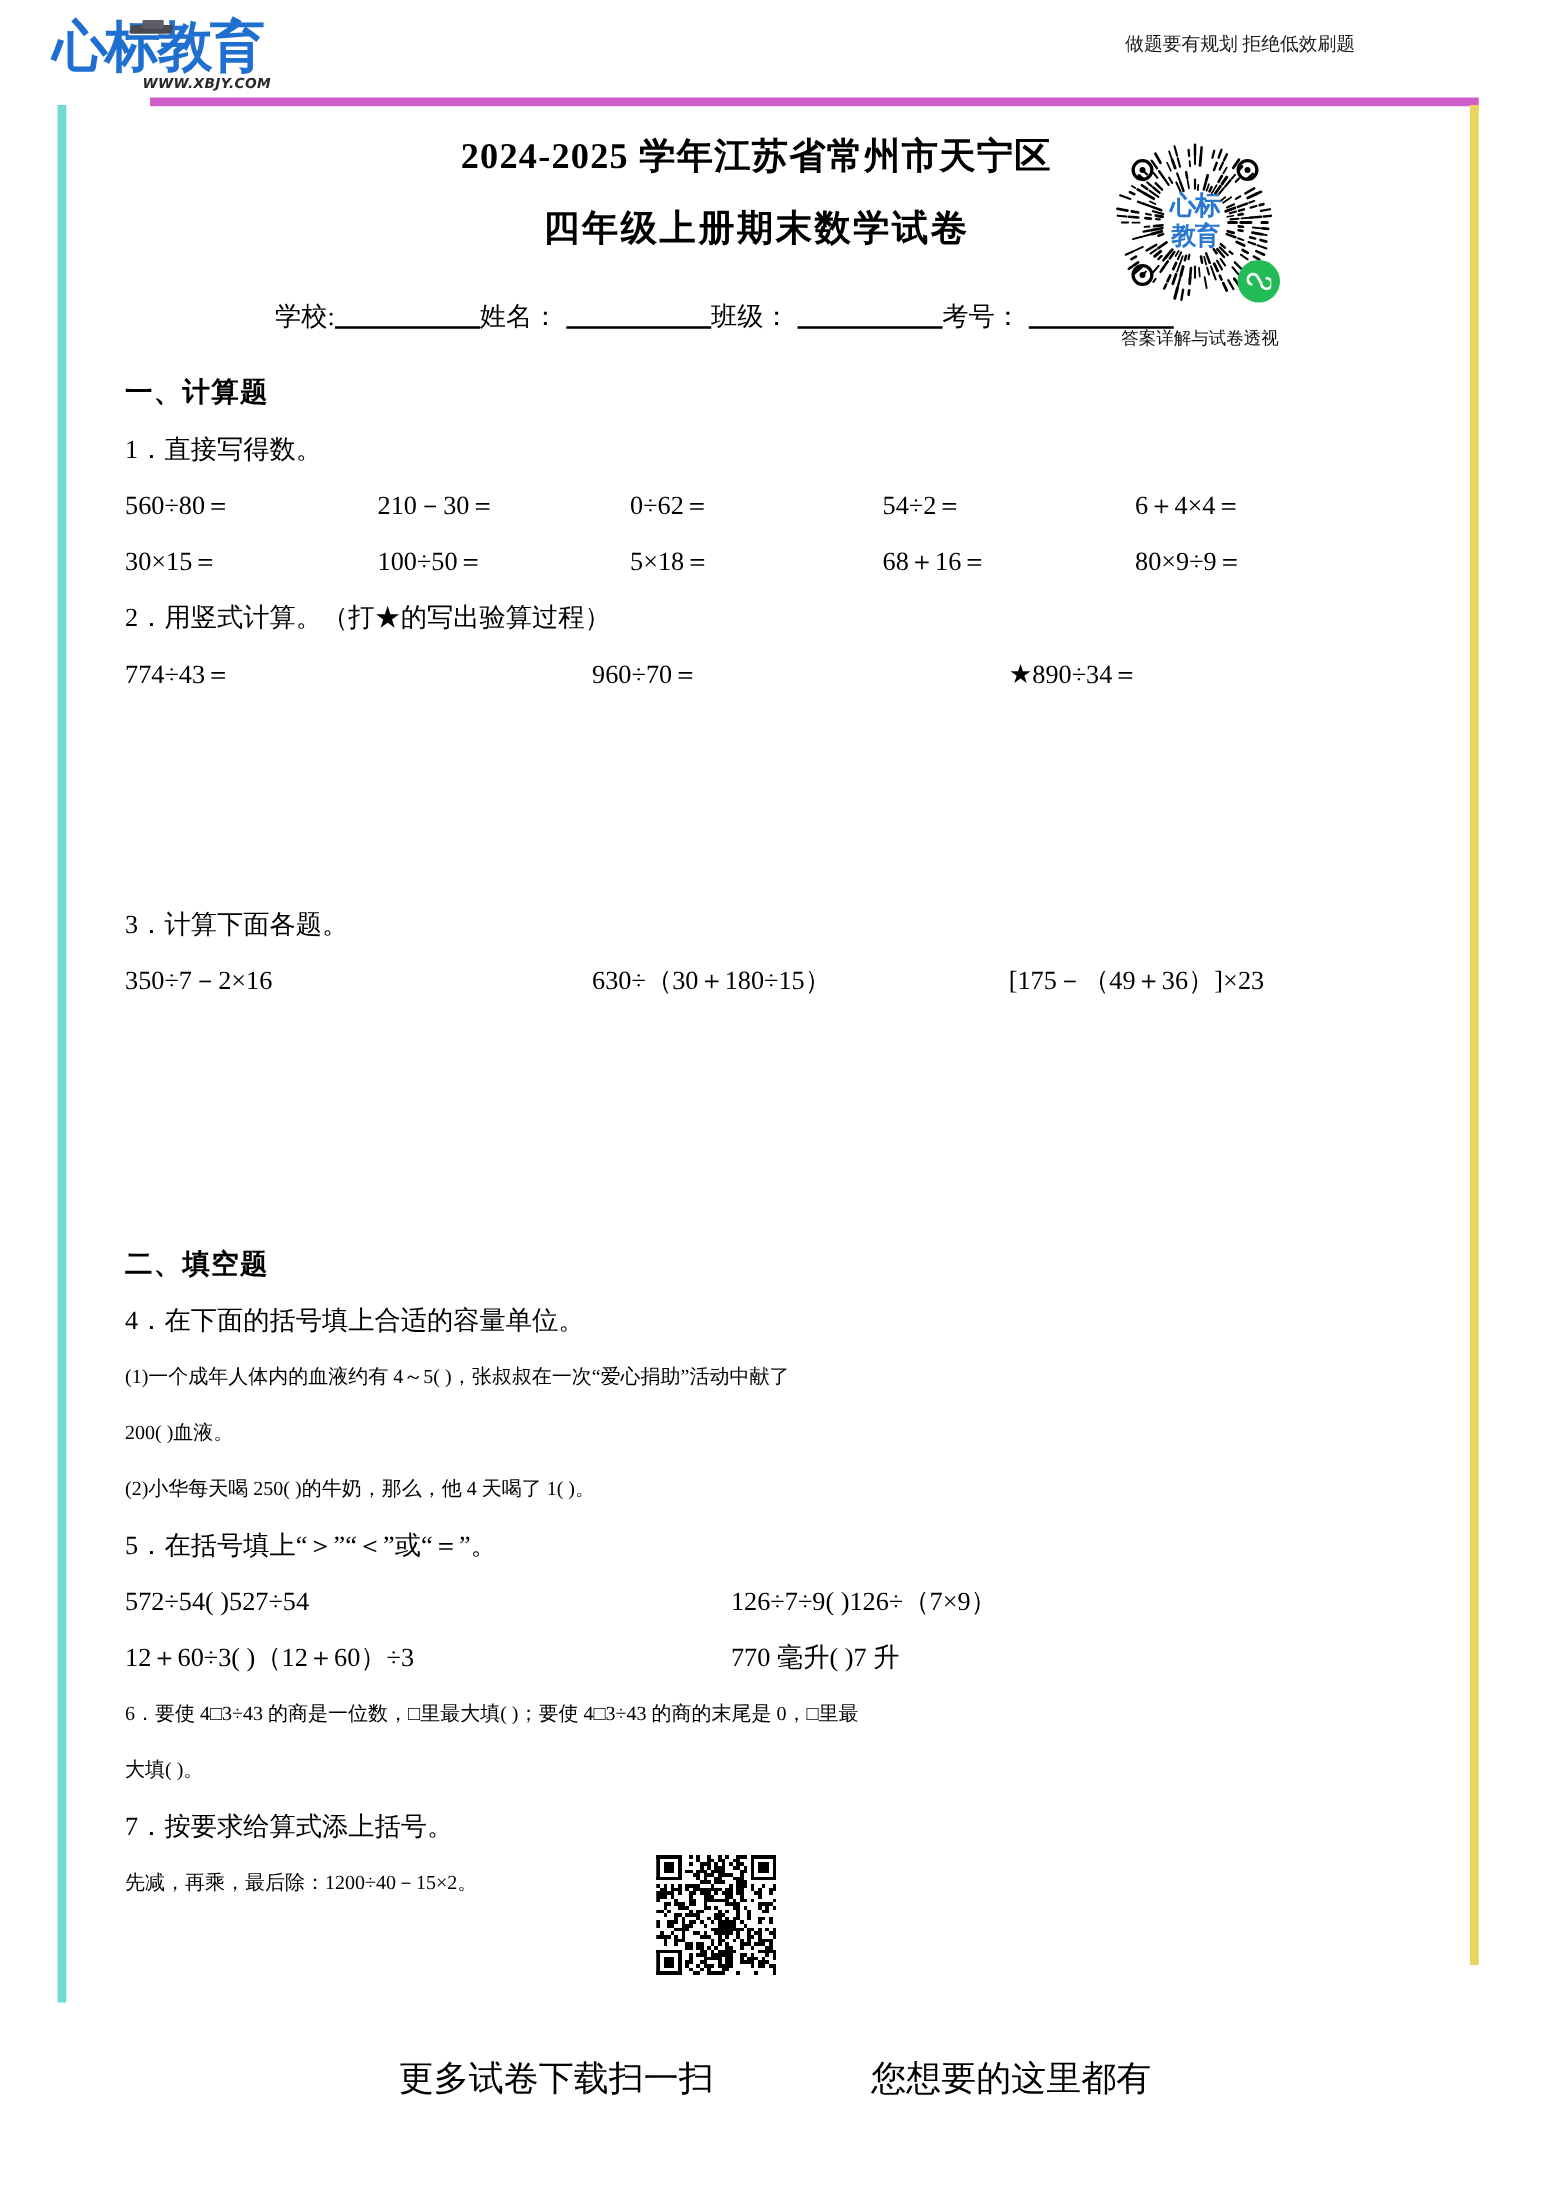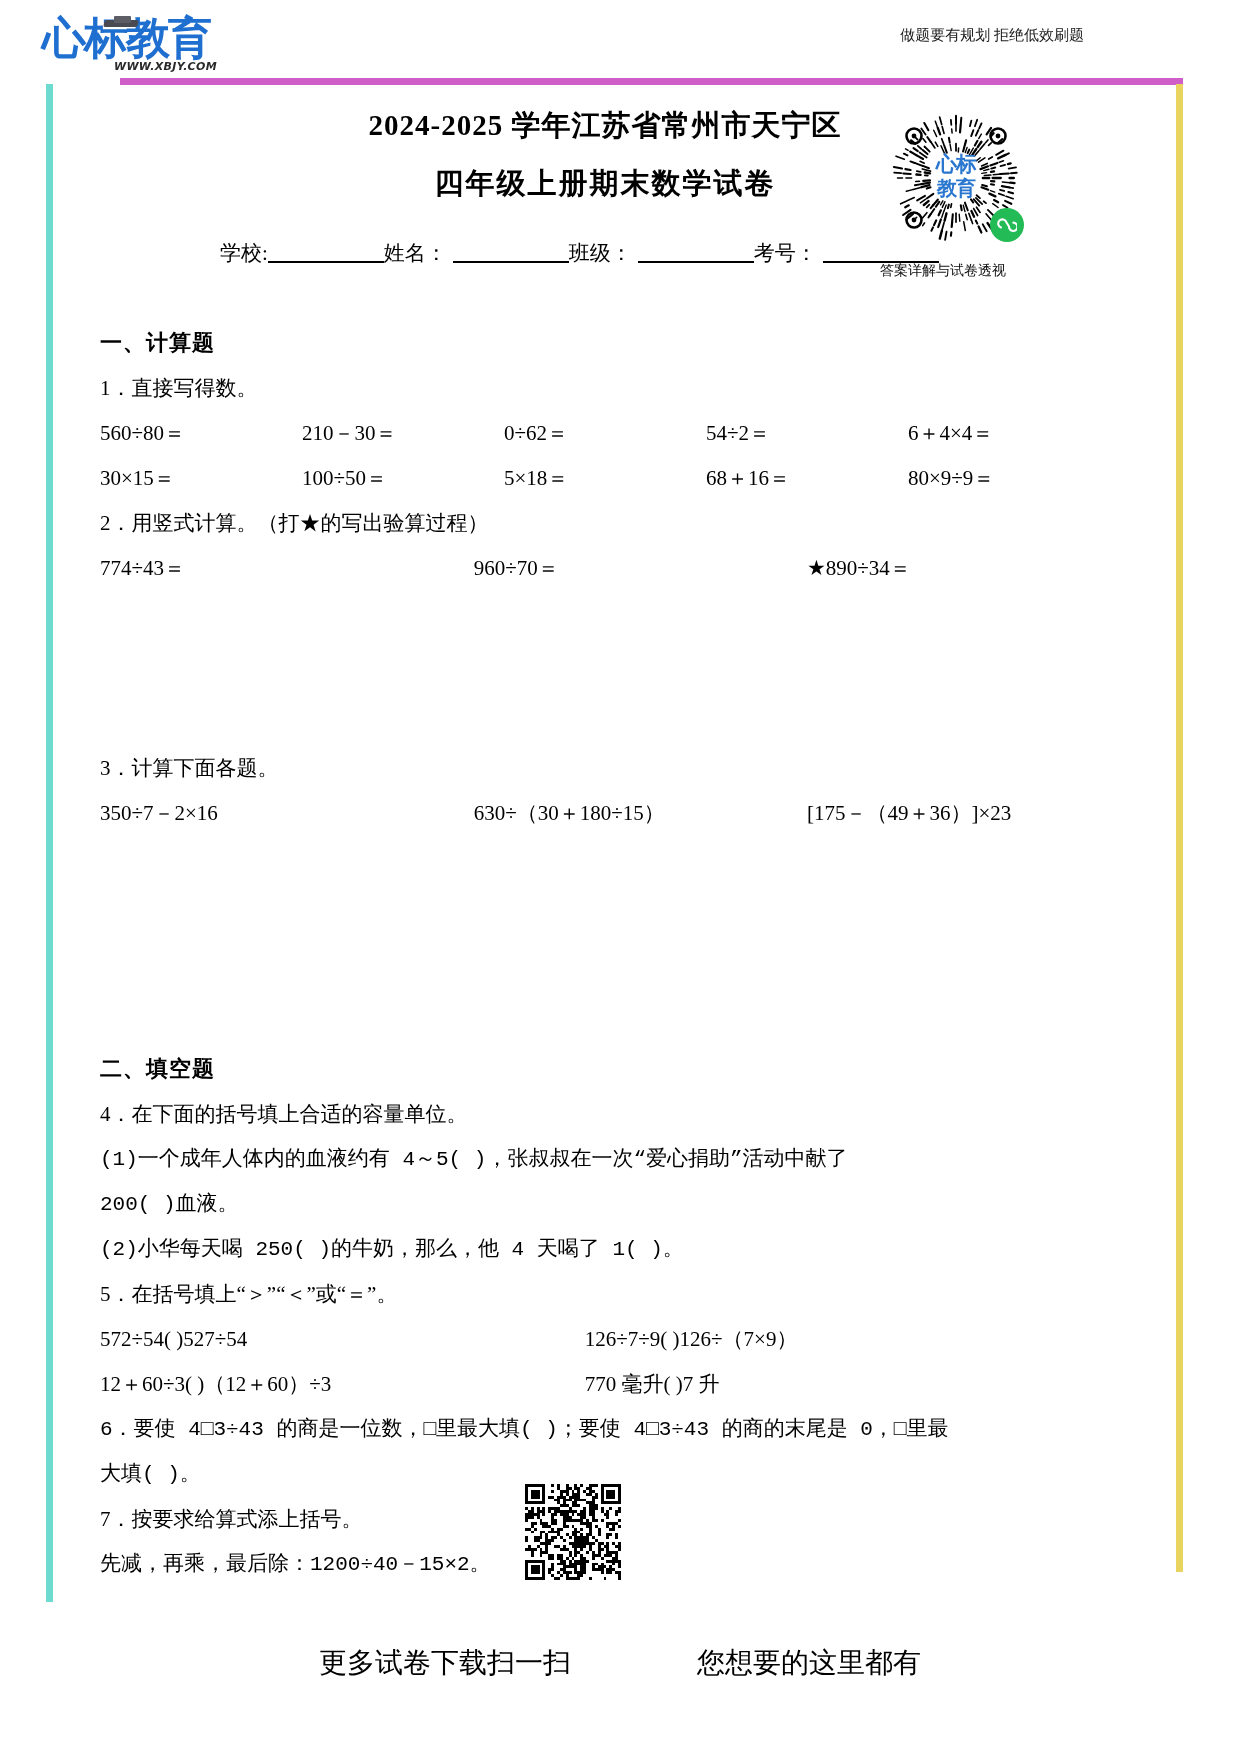--- a/index.html
+++ b/index.html
@@ -141,20 +141,21 @@
     right: -2px; bottom: 2px;
     width: 34px; height: 34px;
     border-radius: 50%;
     background: #22bb55;
   }
   .qr-badge svg { position: absolute; left: 7px; top: 7px; }
   .qr-caption {
     position: absolute;
     left: 880px; top: 262px;
     width: 160px;
+    text-align: center;
     font-family: "Liberation Serif", serif;
     font-size: 14px;
     color: #111;
     white-space: nowrap;
   }
 
   
   .student-row {
     margin-top: 24px;
     padding-left: 120px;
@@ -170,33 +171,32 @@
   .b-school { width: 116px; }
   .b-name   { width: 116px; margin-left: 6px; }
   .b-class  { width: 116px; margin-left: 6px; }
   .b-exam   { width: 116px; margin-left: 6px; }
 
   
   .section-head {
     font-family: "Liberation Serif", serif;
     font-weight: 700;
     font-size: 22px;
-    margin-top: 58px;
+    margin-top: 29px;
     margin-bottom: 8px;
     letter-spacing: 1px;
   }
   .q-line {
     font-size: 21px;
     line-height: 45px;
     white-space: nowrap;
   }
   .q-wrap {
-    font-size: 21px;
+    font-size: 16px;
     line-height: 45px;
-    font-family: Liberation Mono, monospace;
   }
   .expr-row {
     display: flex;
     font-size: 21px;
     line-height: 45px;
   }
   .expr-row > span { white-space: nowrap; }
   .c5 > span { width: 20%; }
   .c3b > span:nth-child(1) { width: 37%; }
   .c3b > span:nth-child(2) { width: 33%; }

